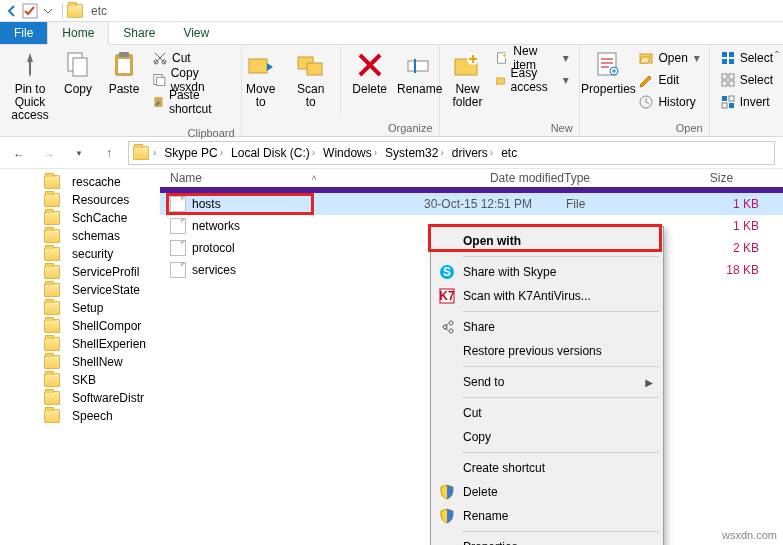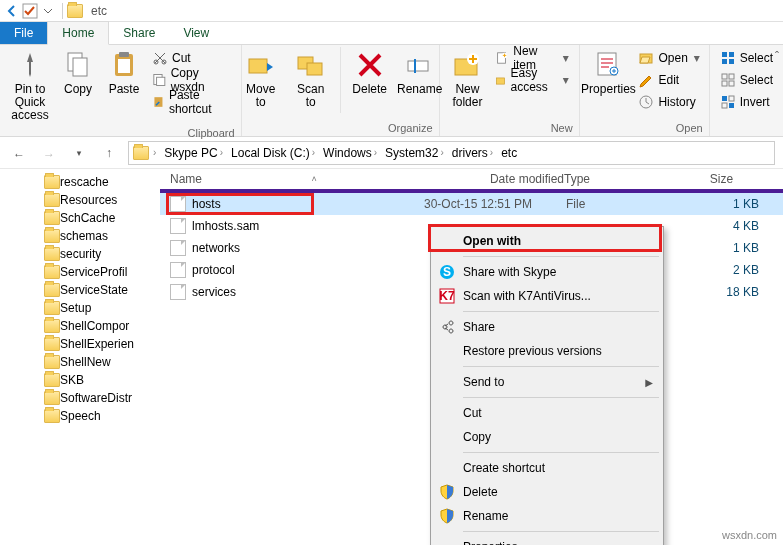--- a/index.html
+++ b/index.html
@@ -23,38 +23,38 @@
 .rstack { display: flex; flex-direction: column; }
 .chev-expand { position: absolute; right: 4px; bottom: 72px; color: #666; }
 .addrbar { height: 32px; display: flex; align-items: center; padding: 0 8px; gap: 8px; border-bottom: 1px solid #e8e8e8; }
 .navbtn { width: 22px; height: 22px; display: flex; align-items: center; justify-content: center; color: #555; }
 .navbtn.disabled { color: #bbb; }
 .crumbs { display: flex; align-items: center; flex: 1; border: 1px solid #ccc; height: 24px; padding: 0 4px; background: #fff; }
 .crumb { padding: 0 4px; color: #000; display: flex; align-items: center; gap: 2px; }
 .crumb .chv { color: #888; font-size: 10px; }
 .body { display: flex; height: calc(545px - 22px - 23px - 92px - 32px); }
 .tree { width: 160px; overflow: hidden; padding: 4px 0; }
-.tree-item { display: flex; align-items: center; gap: 0; padding: 2px 6px 2px 44px; white-space: nowrap; color: #000; }
+.tree-item { display: flex; align-items: center; gap: 12px; padding: 2px 6px 2px 44px; white-space: nowrap; color: #000; }
 .folder-ic { width: 16px; height: 14px; background: linear-gradient(#ffe9a2,#f7cf5a); border: 1px solid #e0b84e; border-radius: 1px; position: relative; flex-shrink: 0; }
 .folder-ic::before { content: ""; position: absolute; top: -3px; left: 0; width: 7px; height: 3px; background: #f7cf5a; border: 1px solid #e0b84e; border-bottom: none; border-radius: 1px 1px 0 0; }
 .content { flex: 1; position: relative; }
-.cols { display: flex; border-bottom: 4px solid #4c1d95; color: #555; height: 24px; align-items: center; padding-left: 10px; }
+.cols { display: flex; border-bottom: 6px solid #4c1d95; color: #555; height: 24px; align-items: center; padding-left: 10px; }
 .col-name { width: 252px; display: flex; align-items: center; gap: 4px; }
 .col-date { width: 142px; text-align: right; }
 .col-type { width: 120px; }
 .col-size { flex: 1; text-align: center; padding-right: 24px; }
 .sort-chv { font-size: 9px; color: #7a7a7a; }
 .row { display: flex; align-items: center; height: 22px; padding-left: 10px; color: #000; }
 .row.sel { background: #cde8ff; }
 .row .file-ic { width: 16px; height: 16px; border: 1px solid #bdbdbd; background: #fff; margin-right: 6px; position: relative; flex-shrink: 0; }
 .row .file-ic::after { content: ""; position: absolute; top: 0; right: 0; border-left: 4px solid #bdbdbd; border-bottom: 4px solid transparent; }
 .row .nm { width: 232px; }
 .row .dt { width: 142px; color: #555; }
 .row .tp { width: 120px; color: #555; }
-.row .sz { flex: 1; text-align: right; padding-right: 24px; color: #0c4a6e; }
+.row .sz { flex: 1; text-align: right; padding-right: 24px; color: #be185d; }
 .hl-red { border: 3px solid #e62121; position: absolute; pointer-events: none; }
 .ctxmenu { position: absolute; left: 430px; top: 226px; width: 234px; background: #f0f0f0; border: 1px solid #a0a0a0; box-shadow: 3px 3px 6px rgba(0,0,0,.25); padding: 2px; }
 .ctx-item { display: flex; align-items: center; height: 24px; padding: 0 8px 0 30px; position: relative; color: #000; }
 .ctx-item.bold { font-weight: 600; }
 .ctx-item .cic { position: absolute; left: 6px; width: 16px; height: 16px; display: flex; align-items: center; justify-content: center; }
 .ctx-item .arrow { margin-left: auto; color: #555; font-size: 10px; }
 .ctx-sep { height: 1px; background: #d0d0d0; margin: 3px 2px 3px 30px; }
 .watermark { position: absolute; right: 6px; bottom: 4px; color: #888; font-size: 11px; }
 svg { display: block; }
 </style>
@@ -391,27 +391,20 @@
     <div id="rows">
         <div class="row sel">
           <span class="file-ic"></span>
           <span class="nm">hosts</span>
           <span class="dt">30-Oct-15 12:51 PM</span>
           <span class="tp">File</span>
           <span class="sz">1 KB</span>
         </div>
         <div class="row">
           <span class="file-ic"></span>
-          <span class="nm">lmhosts.sam</span>
-          <span class="dt"></span>
-          <span class="tp"></span>
-          <span class="sz">4 KB</span>
-        </div>
-        <div class="row">
-          <span class="file-ic"></span>
           <span class="nm">networks</span>
           <span class="dt"></span>
           <span class="tp"></span>
           <span class="sz">1 KB</span>
         </div>
         <div class="row">
           <span class="file-ic"></span>
           <span class="nm">protocol</span>
           <span class="dt"></span>
           <span class="tp"></span>

